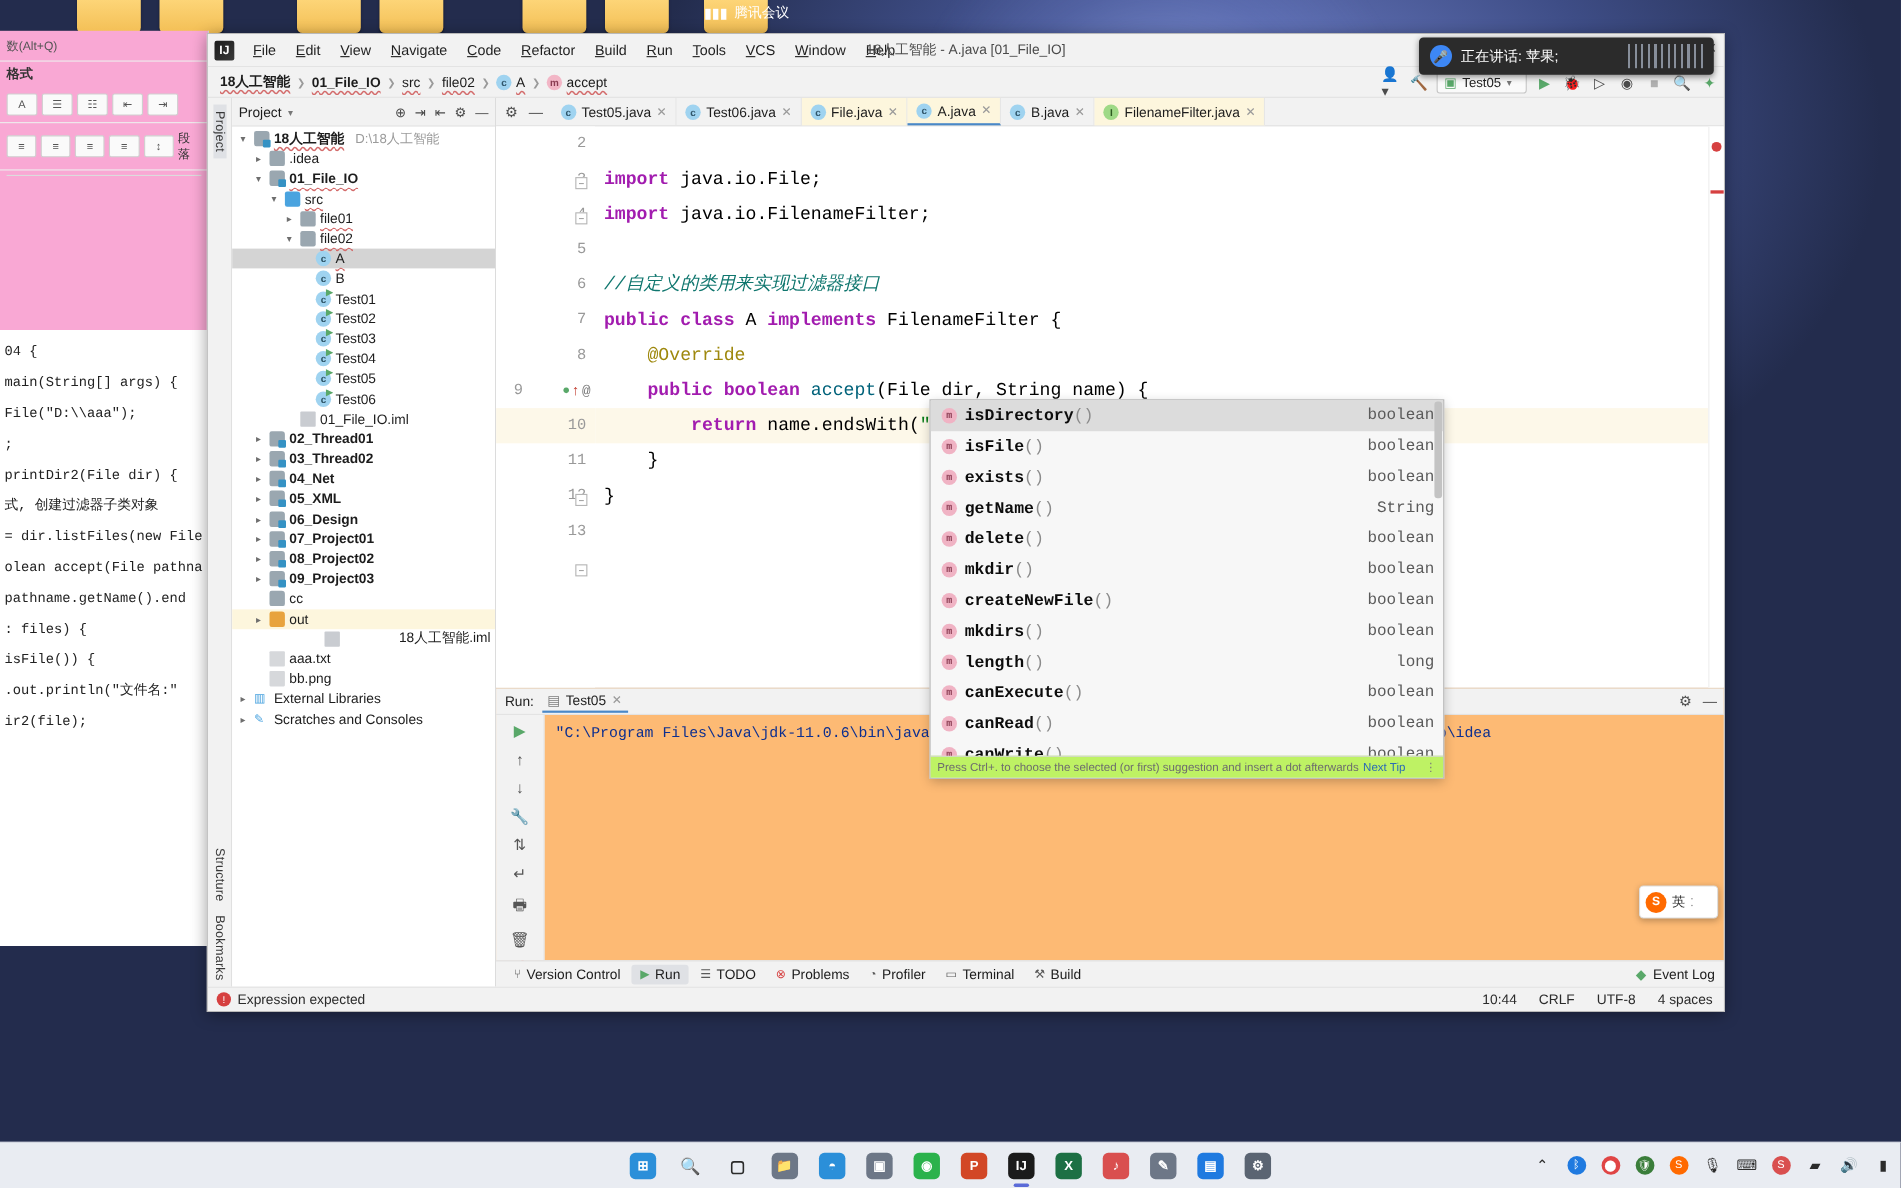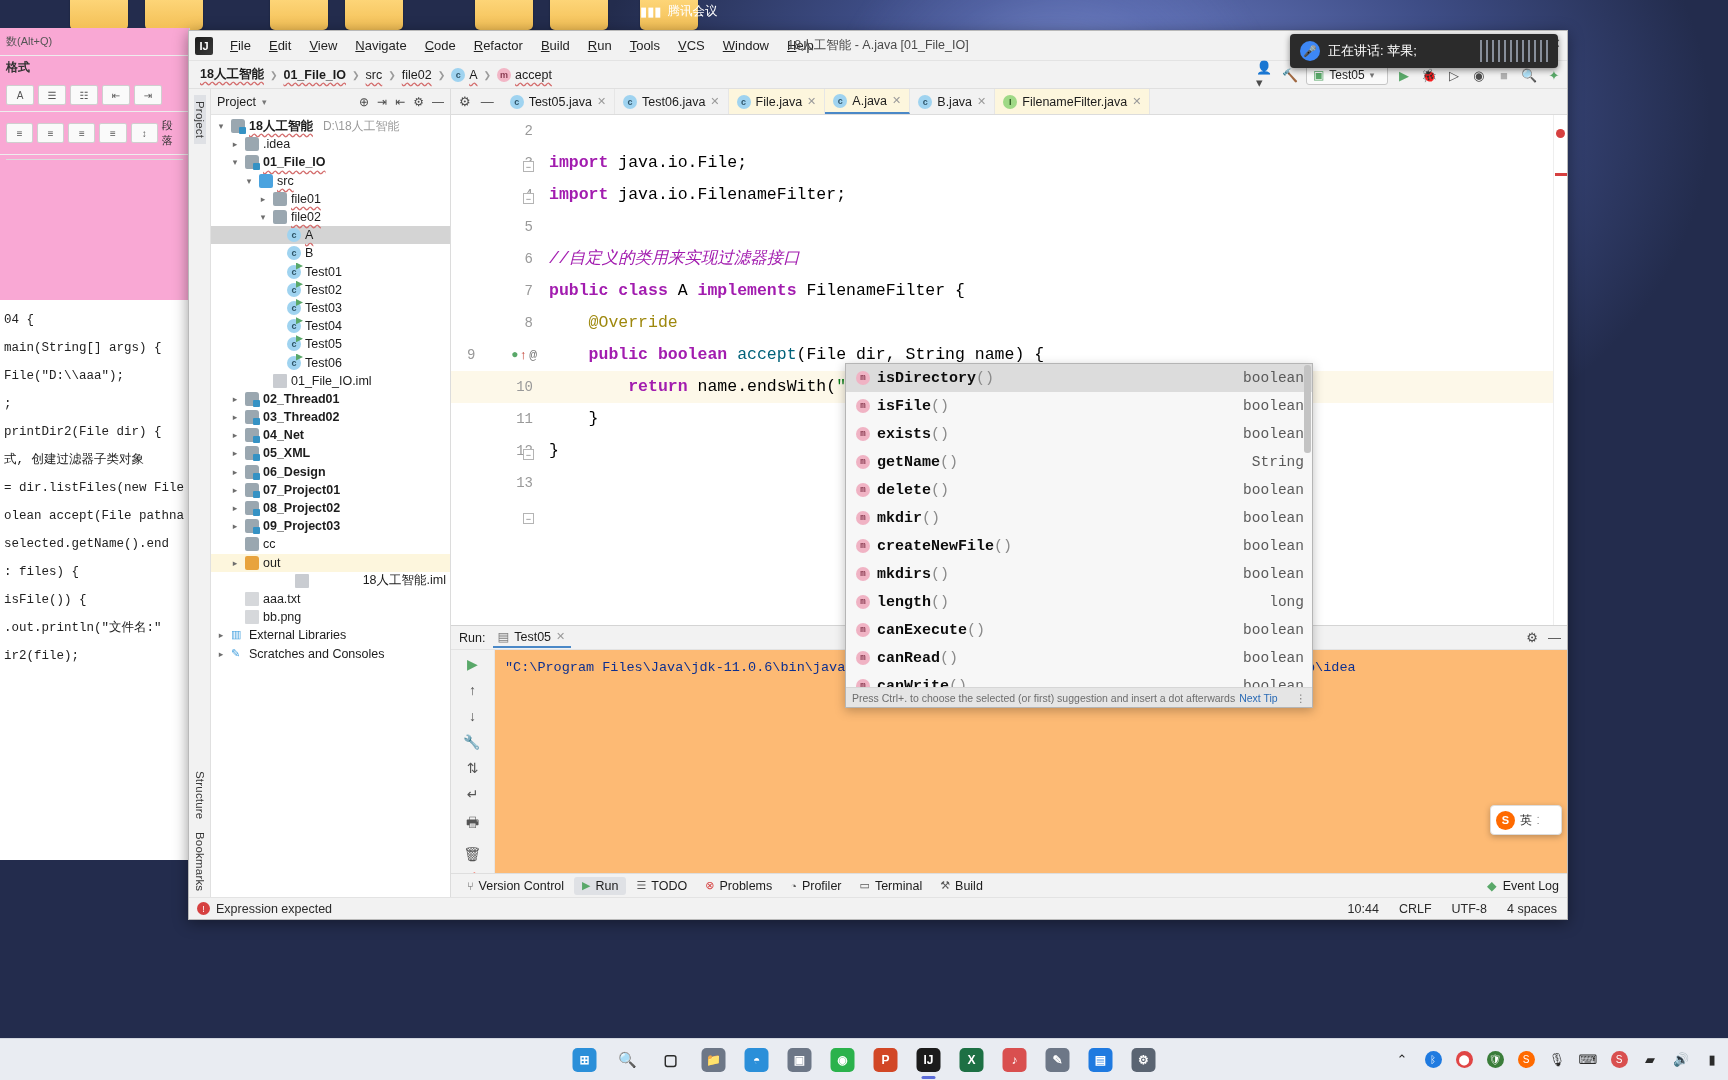--- a/index.html
+++ b/index.html
@@ -138,21 +138,21 @@
   #gutter{ width:90px; background:#fff; border-right:0; position:relative; flex:none;}
   .gline{ height:32px; display:flex; align-items:center; justify-content:flex-end;
           padding-right:8px; color:#999; font-size:14px; font-family:"Liberation Mono", monospace;}
   .gline.cur{ background:#fdf8e9; }
   #code{ flex:1; position:relative; font-family:"Liberation Mono", monospace; font-size:16.5px;
          line-height:32px; color:#080808; white-space:pre; overflow:hidden;}
   .cline{ height:32px; padding-left:8px; }
   .cline.cur{ background:#fdf8e9; }
   .kw{ color:#a21caf; font-weight:bold; }
   .str{ color:#067d17; }
-  .cmt{ color:#a21caf; font-style:italic; }
+  .cmt{ color:#0f766e; font-style:italic; }
   .ann{ color:#9e880d; }
   .mth{ color:#00627a; }
   .typ{ color:#000; }
   #right-rail{ width:14px; background:#fff; border-left:1px solid #eee; position:relative; flex:none;}
   #rail-err{ position:absolute; right:2px; top:14px; width:9px;height:9px;border-radius:50%;background:#d64040;}
   #rail-mark{ position:absolute; right:0; top:58px; width:12px;height:3px;background:#d64040;}
   
   .fold-m{ position:absolute; left:72px; width:11px; height:11px; border:1px solid #b4b4b4; background:#fff;
            color:#777; font-size:9px; display:flex; align-items:center; justify-content:center;}
   
@@ -163,21 +163,21 @@
   }
   #ac-list{ flex:1; overflow:hidden; position:relative;}
   .ac-row{ height:28px; display:flex; align-items:center; padding:0 8px 0 10px; font-size:15px; color:#0c0c0c; font-weight:bold;}
   .ac-row.sel{ background:#dcdcdc; }
   .ac-row .m{ width:14px;height:14px;border-radius:50%;background:#f0b3c4;color:#8a3c52;font-size:9px;
               display:flex;align-items:center;justify-content:center;margin-right:7px; font-weight:bold;}
   .ac-row .nm{ }
   .ac-row .par{ color:#8b8b8b; font-weight:normal; }
   .ac-row .ty{ margin-left:auto; color:#5a5a5a; font-weight:normal; font-size:14.5px;}
   #ac-scroll{ position:absolute; right:1px; top:1px; width:7px; height:88px; background:#c3c3c3; border-radius:3px;}
-  #ac-hint{ height:20px; border-top:1px solid #d6d6d6; background:#e5e5e5; display:flex; align-items:center;
+  #ac-hint{ height:20px; border-top:1px solid #d6d6d6; background:#bef264; display:flex; align-items:center;
             padding:0 6px; font-family:"Liberation Sans",sans-serif; font-size:10.5px; color:#6d6d6d; gap:4px;}
   #ac-hint .lnk{ color:#2b6bb5; }
   #ac-hint .more{ margin-left:auto; color:#7a7a7a; }
   #cursor-glow{
     position:absolute; left:1018px; top:368px; width:48px; height:48px; border-radius:50%;
     background:#ffe92e; opacity:.85; z-index:35;
   }
   
   #runwin{ height:248px; background:#fdba74; border-top:1px solid #d4d4d4; display:flex; flex-direction:column;}
   #run-head{ height:24px; display:flex; align-items:center; gap:8px; padding:0 8px; background:#f2f2f2;
@@ -284,21 +284,21 @@
     <div>04 {</div>
     <div>  main(String[] args) {</div>
     <div>  File("D:\\aaa");</div>
     <div>  ;</div>
     <div></div>
     <div>  printDir2(File dir) {</div>
     <div>式, 创建过滤器子类对象</div>
     <div>= dir.listFiles(new File</div>
     <div></div>
     <div>olean accept(File pathna</div>
-    <div>  selected.getName().end</div>
+    <div>  pathname.getName().end</div>
     <div></div>
     <div></div>
     <div>: files) {</div>
     <div>isFile()) {</div>
     <div>.out.println("文件名:"</div>
     <div></div>
     <div>ir2(file);</div>
   </div>
 
 <div id="ide">

